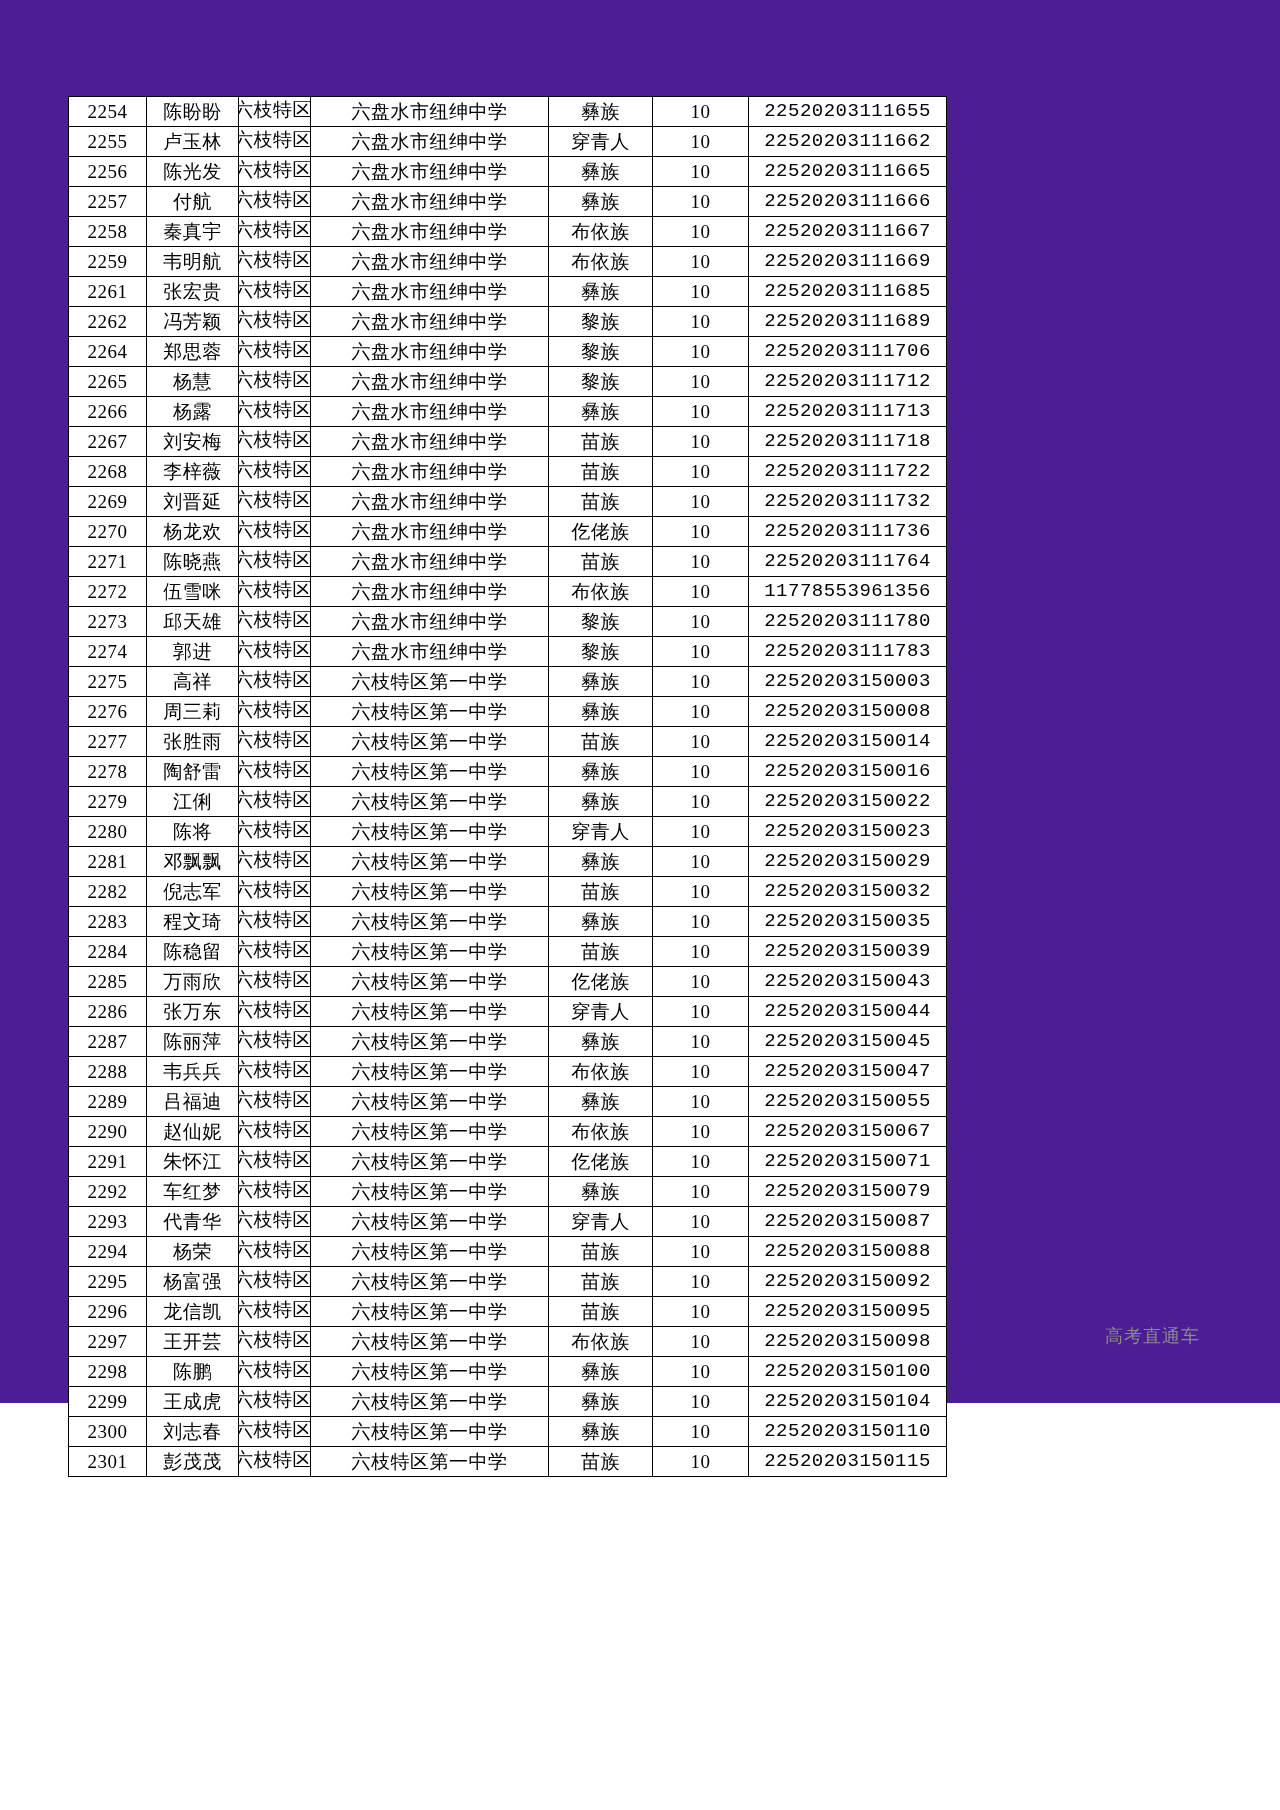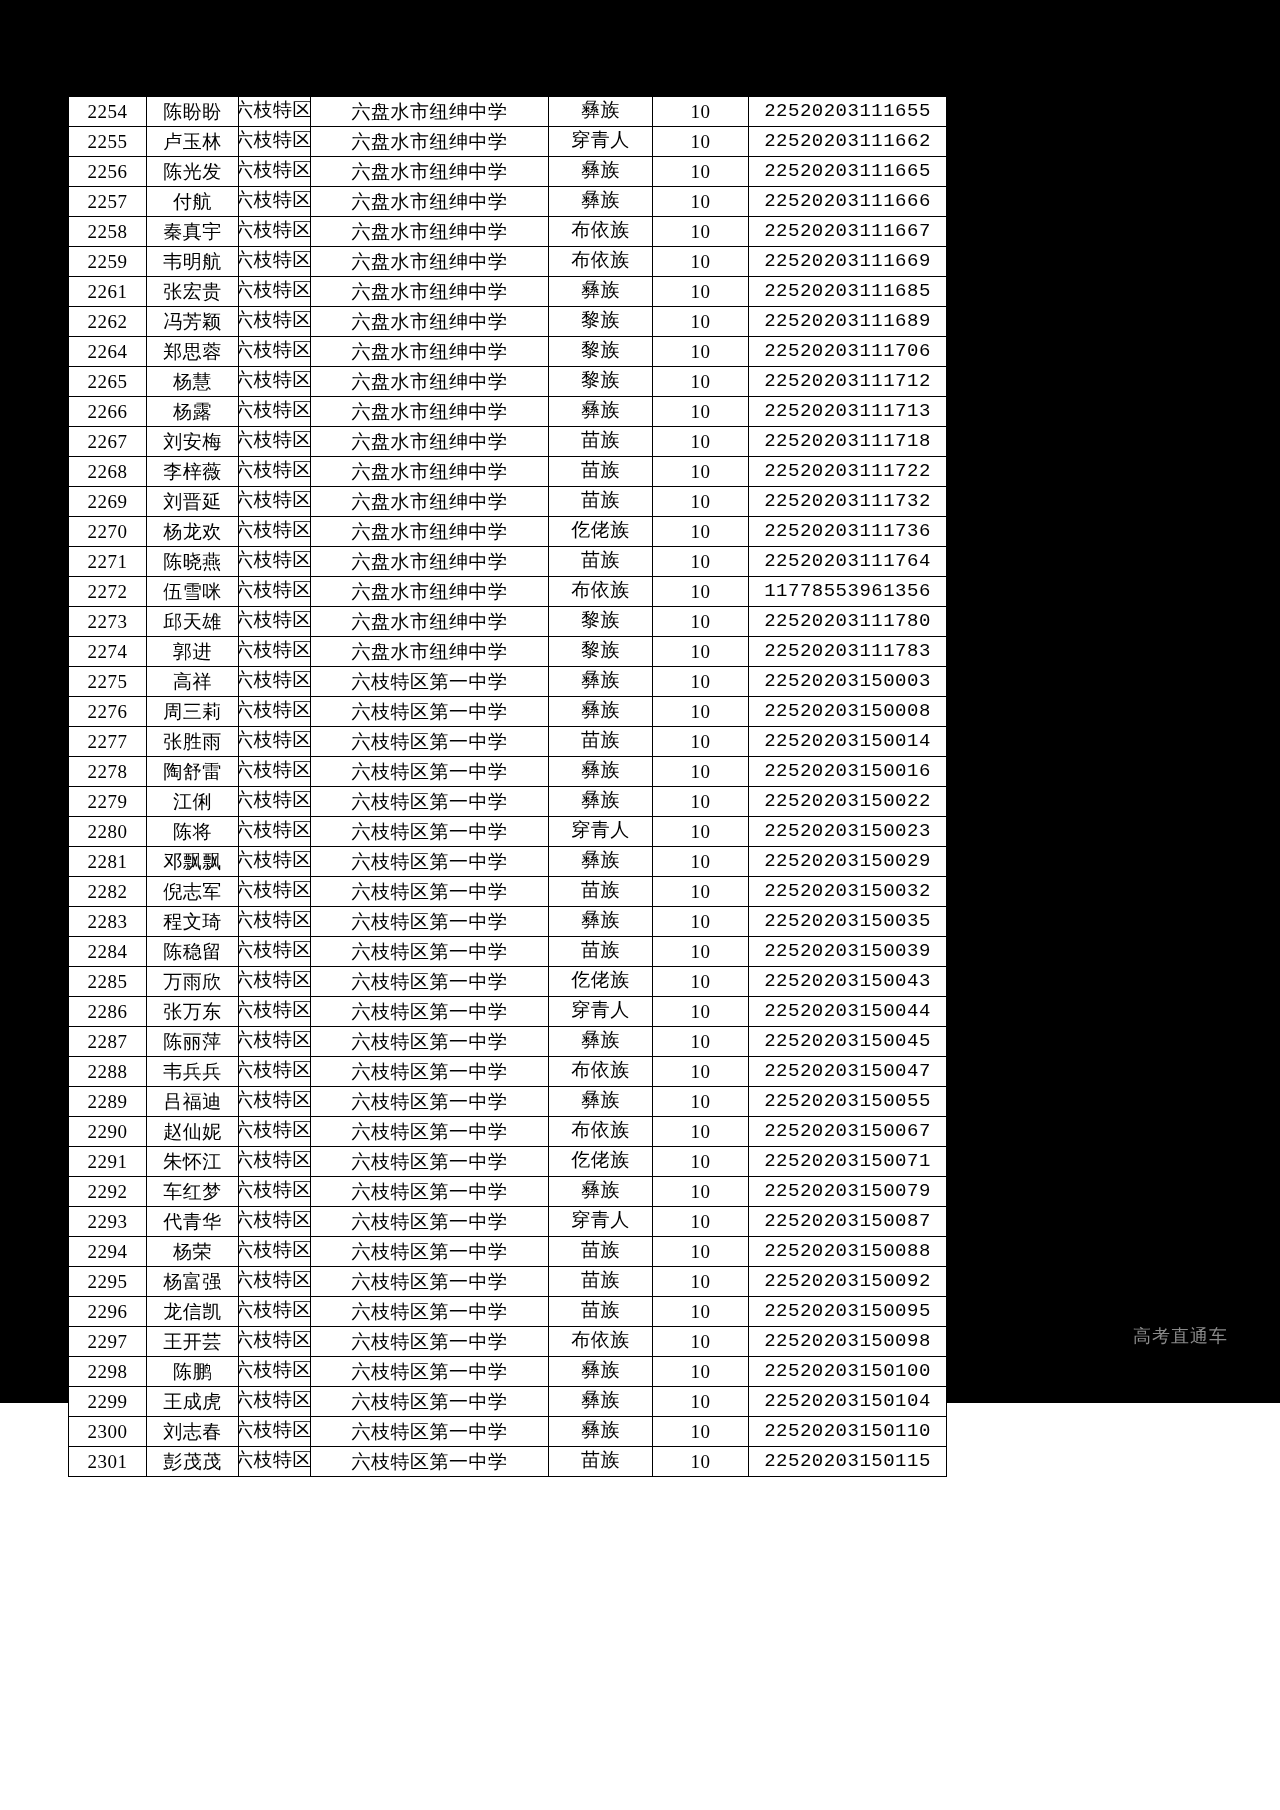--- a/index.html
+++ b/index.html
@@ -15,21 +15,21 @@
     position: relative;
     overflow: hidden;
   }
 
   .page {
     position: absolute;
     left: 0;
     top: 0;
     width: 1280px;
     height: 1403px;
-    background: #000000;
+    background: #4c1d95;
   }
 
   .table-wrap {
     position: absolute;
     left: 68px;
     top: 96px;
     width: 878px;
   }
 
   table.roster {
@@ -79,37 +79,37 @@
     text-indent: -7px;
     padding-left: 0;
     padding-right: 0;
   }
   td.school {
     font-family: "DejaVu Sans", "Liberation Sans", sans-serif;
     font-size: 19px;
     letter-spacing: 2.5px;
   }
   td.ethnic {
-    font-family: Liberation Mono, monospace;
+    font-family: Liberation Sans, sans-serif;
     font-size: 19px;
     letter-spacing: 2px;
   }
   td.score {
     font-family: "Liberation Serif", "DejaVu Serif", serif;
     font-size: 21px;
   }
   td.idnum {
     font-family: Liberation Mono, monospace;
     font-size: 21px;
     letter-spacing: 0.3px;
   }
 
   .watermark {
     position: absolute;
-    right: 52px;
+    right: 80px;
     bottom: 55px;
     font-family: "DejaVu Sans", "Liberation Sans", sans-serif;
     font-size: 18px;
     color: #8a8a8a;
     letter-spacing: 1px;
   }
 </style>
 </head>
 <body>
 

